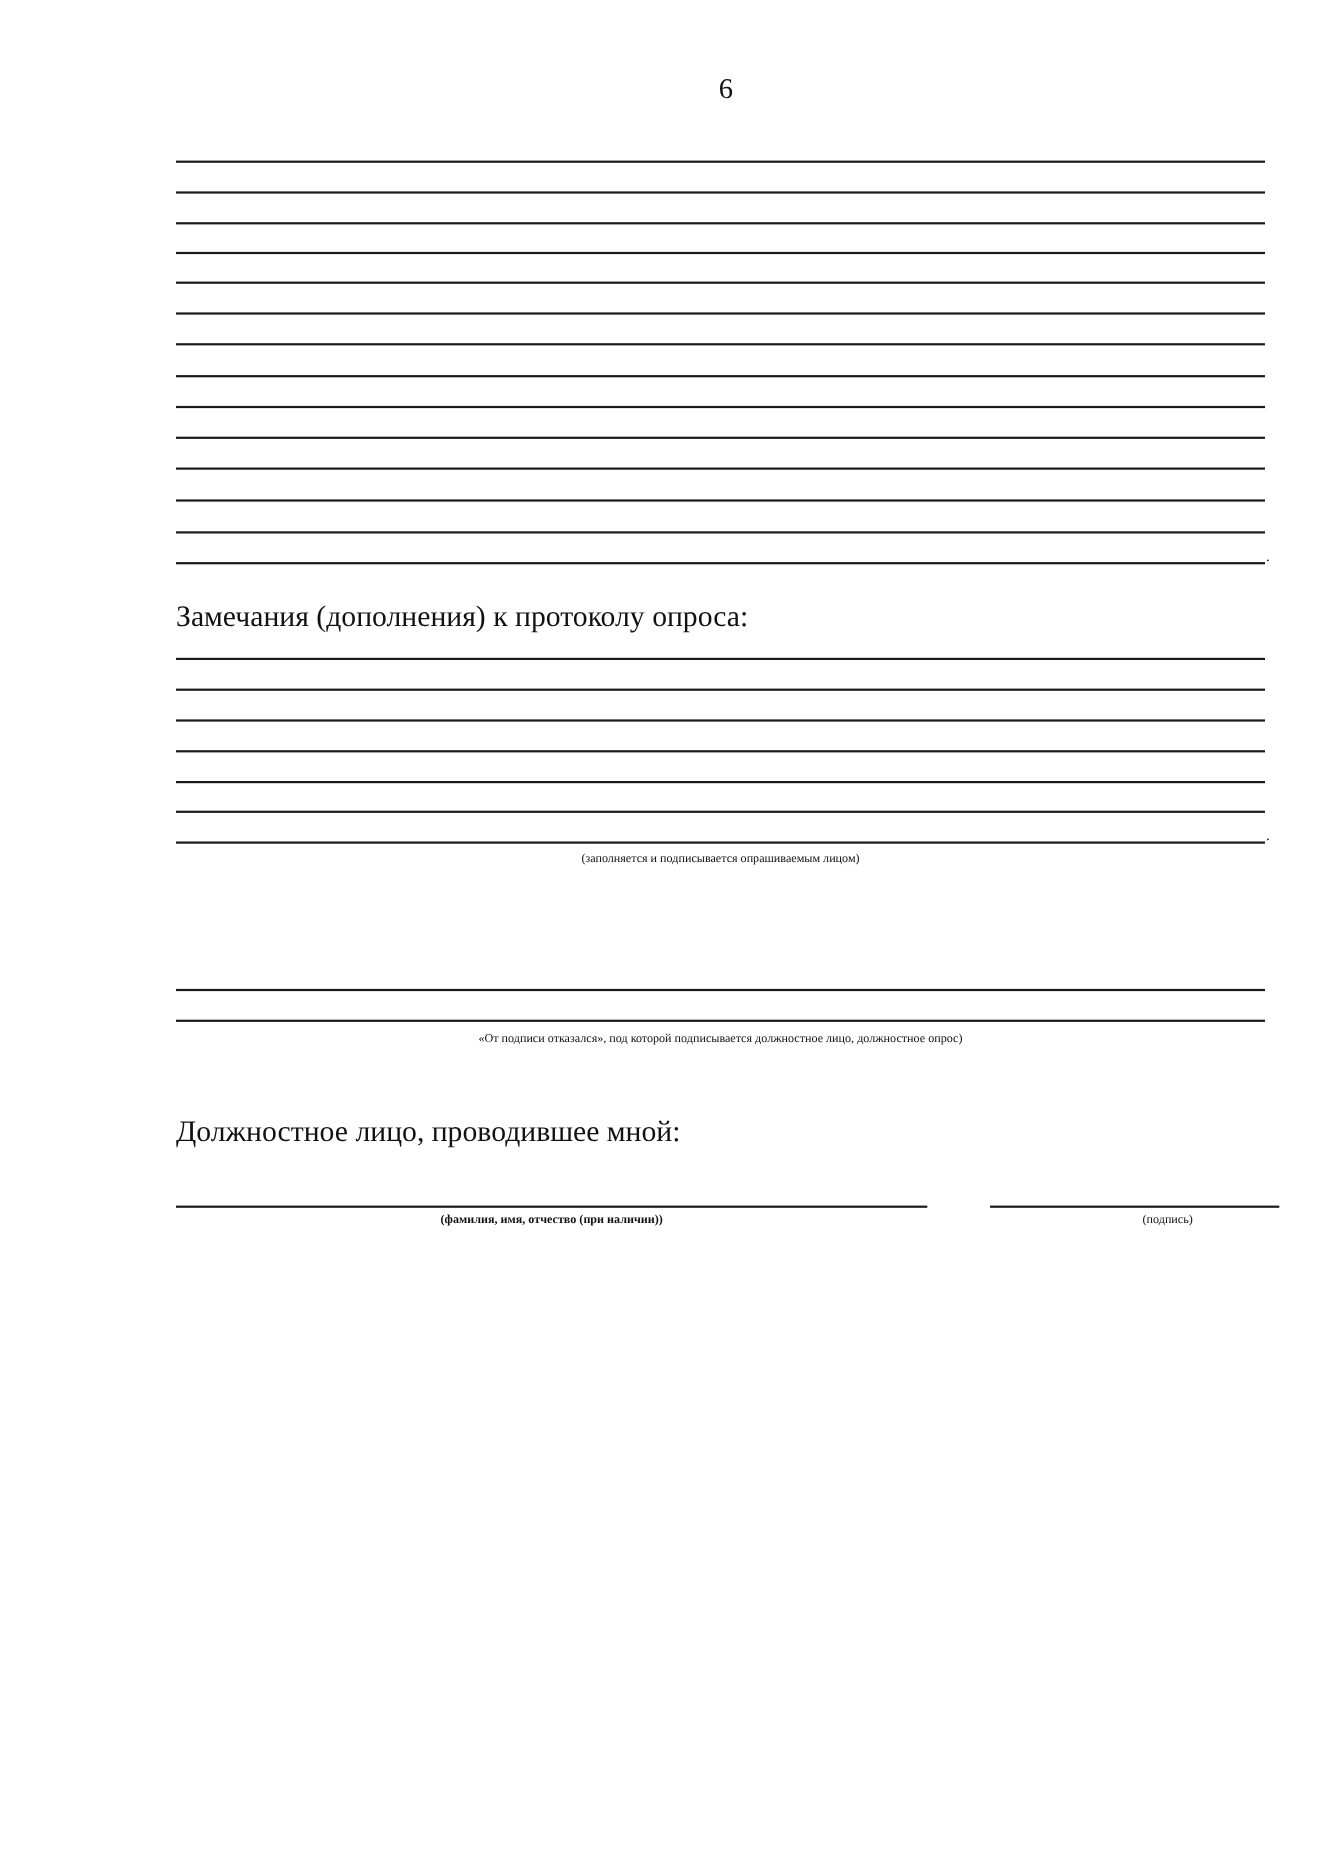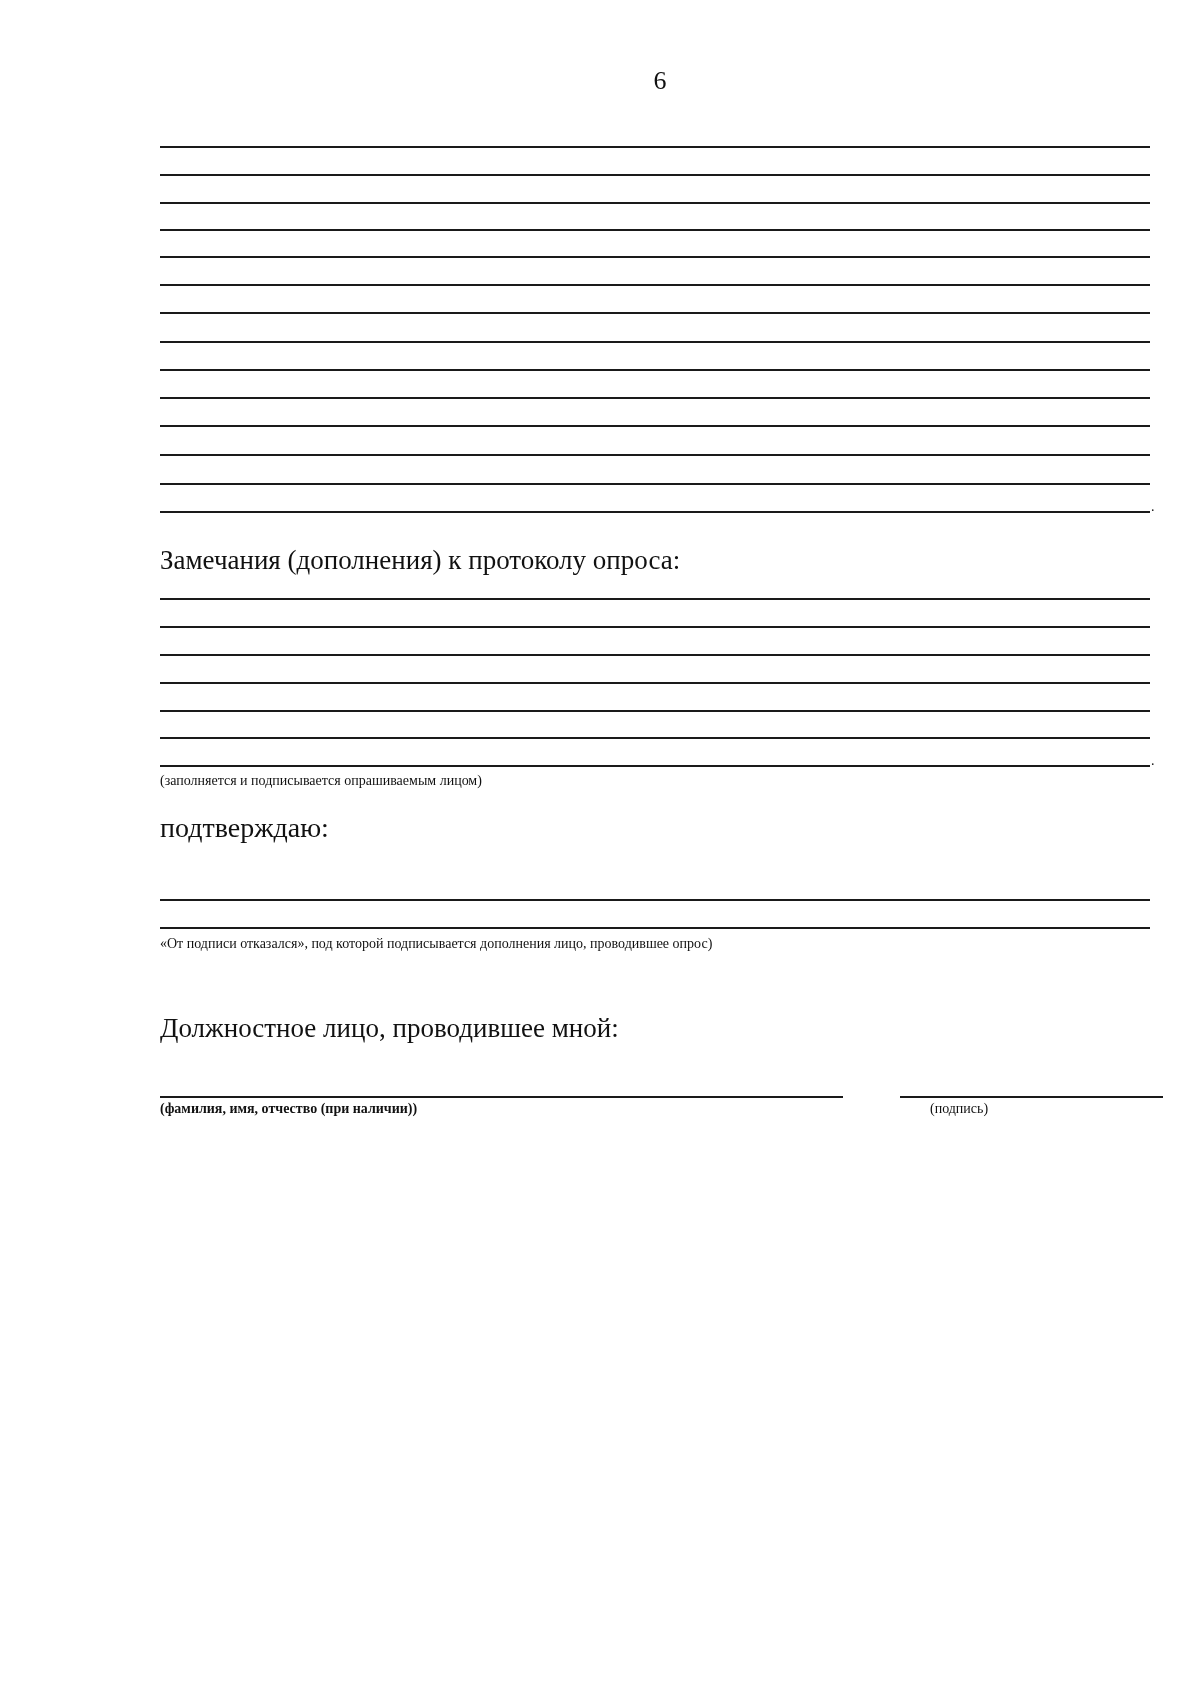--- a/index.html
+++ b/index.html
@@ -22,22 +22,22 @@
     }
     .heading {
       font-family: "Liberation Serif", serif; font-size: 27px; line-height: 32px;
       white-space: nowrap;
     }
     .para {
       font-family: "Liberation Serif", serif; font-size: 28px; line-height: 32px;
       width: 1000px;
     }
     .caption {
-      font-family: "Liberation Serif", serif; font-size: 14px; line-height: 18px;
-      text-align: left; white-space: nowrap;
+      font-family: "Liberation Serif", serif; font-size: 11px; line-height: 18px;
+      text-align: center; white-space: nowrap;
     }
   </style>
 </head>
 <body>
 
 <div class="abs page-num">6</div>
 
 <div>
   <div class="rule" style="left:160px; width:990px; top:146px;"></div>
   <div class="rule" style="left:160px; width:990px; top:174px;"></div>
@@ -64,26 +64,25 @@
   <div class="rule" style="left:160px; width:990px; top:682px;"></div>
   <div class="rule" style="left:160px; width:990px; top:710px;"></div>
   <div class="rule" style="left:160px; width:990px; top:737px;"></div>
   <div class="rule" style="left:160px; width:990px; top:765px;"></div>
   <span class="dot" style="left:1151px; top:754px;">.</span>
   <div class="abs caption" style="left:160px; width:990px; top:772px;">(заполняется и подписывается опрашиваемым лицом)</div>
 </div>
 
 <div>
   <div class="abs para" style="left:160px; top:812px;">
-    <div>подтверждаю:</div>
   </div>
   <div class="rule" style="left:160px; width:990px; top:899px;"></div>
   <div class="rule" style="left:160px; width:990px; top:927px;"></div>
   <div class="abs caption" style="left:160px; width:990px; top:935px;">
-    <div>«От подписи отказался», под которой подписывается дополнения лицо, проводившее опрос)</div>
+    <div>«От подписи отказался», под которой подписывается должностное лицо, должностное опрос)</div>
   </div>
 </div>
 
 <div>
   <div class="abs heading" style="left:160px; top:1012px;">Должностное лицо, проводившее мной:</div>
   <div class="rule" style="left:160px; width:683px; top:1096px;"></div>
   <div class="rule" style="left:900px; width:263px; top:1096px;"></div>
   <div class="abs caption" style="left:160px; width:683px; top:1100px;font-weight:bold;">(фамилия, имя, отчество (при наличии))</div>
   <div class="abs caption" style="left:930px; width:263px; top:1100px;">(подпись)</div>
 </div>

